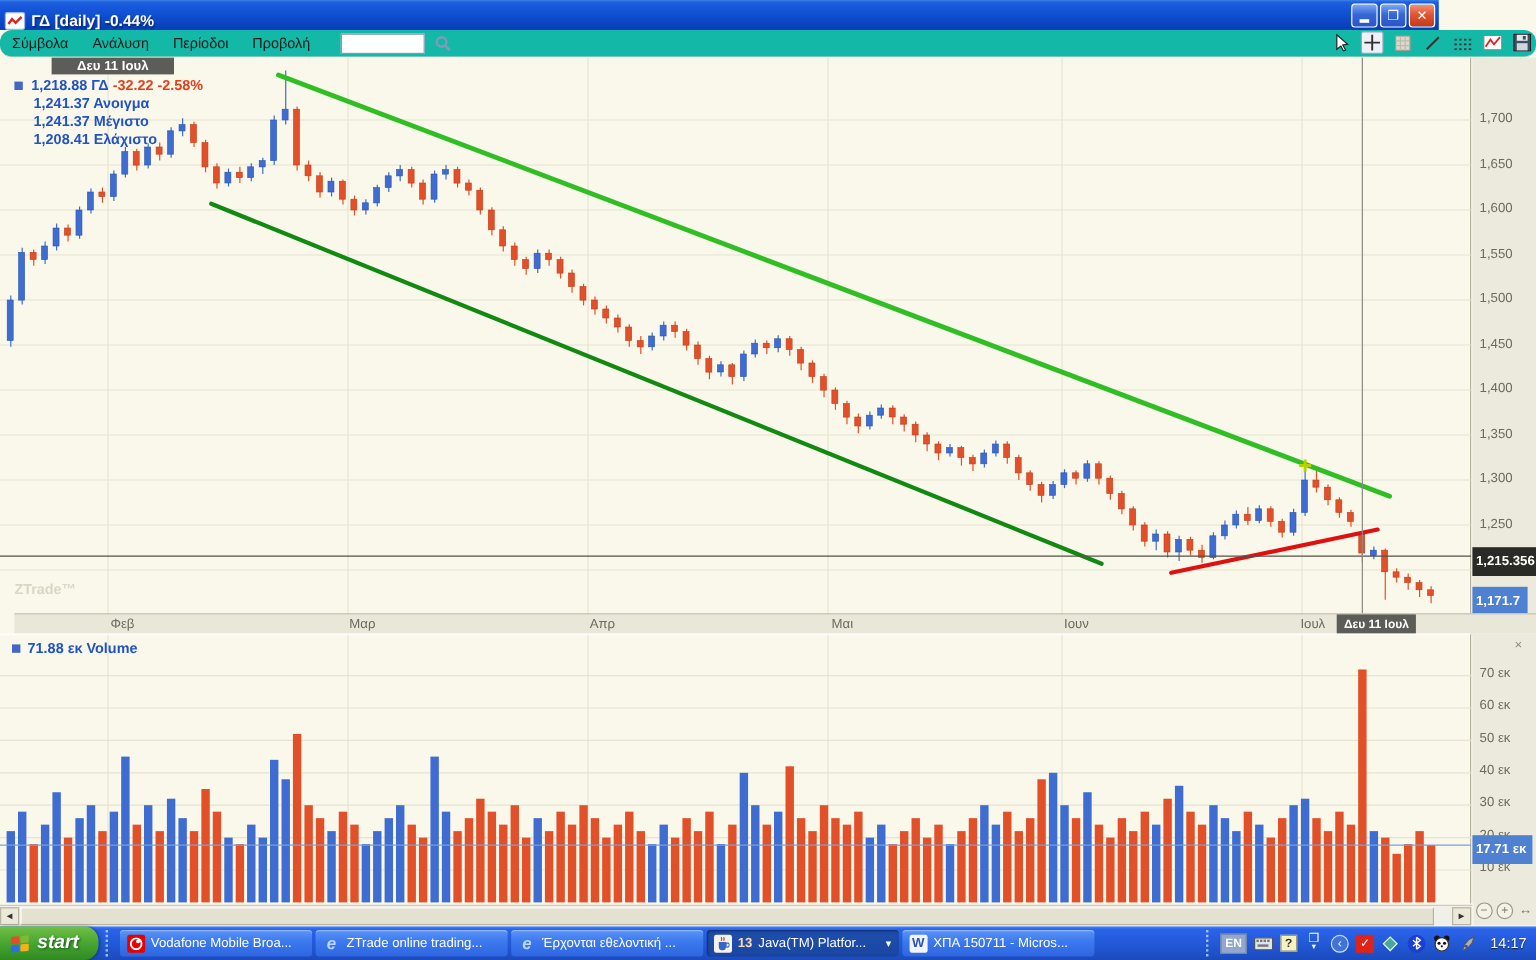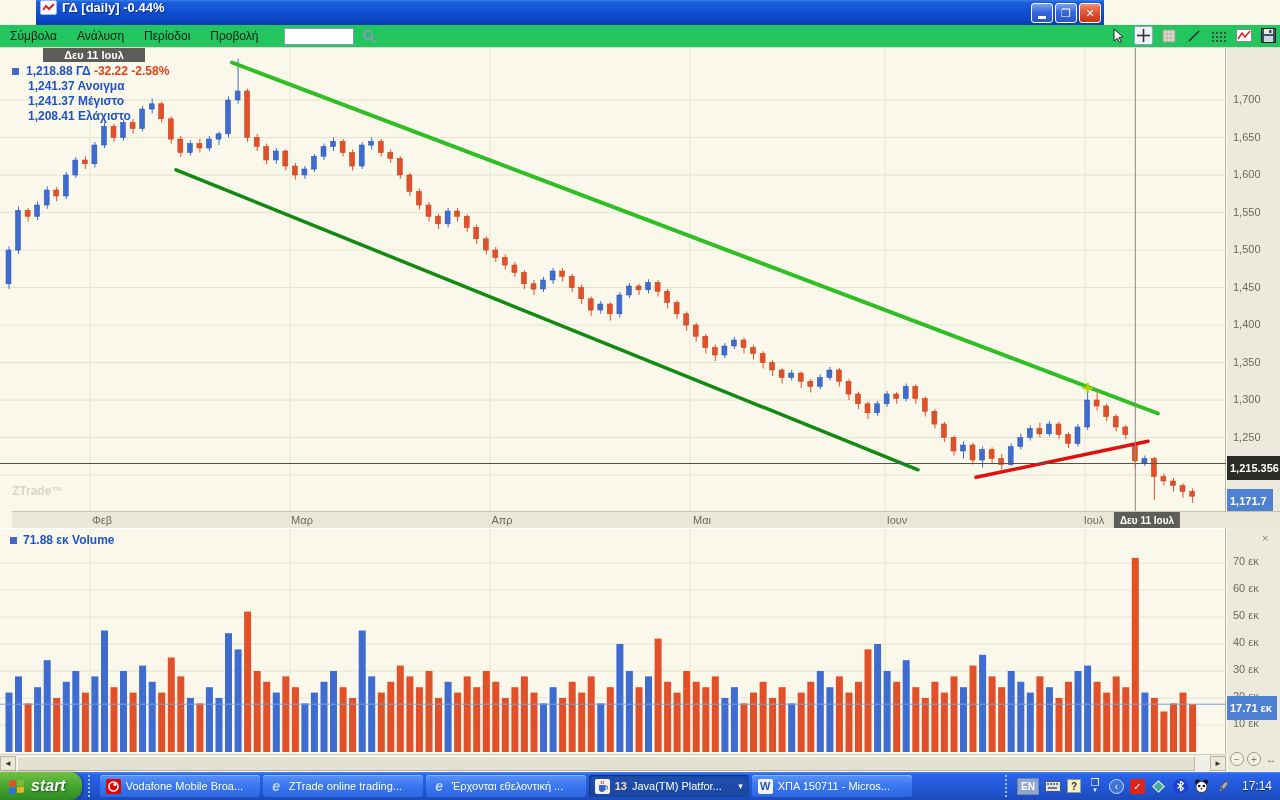--- a/index.html
+++ b/index.html
@@ -1,35 +1,35 @@
 <!DOCTYPE html>
 <html><head>
 <meta charset="utf-8">
 <style>
   html,body{margin:0;padding:0;background:#000;}
   *{box-sizing:border-box;}
   .screen{position:relative;width:1280px;height:800px;overflow:hidden;
           font-family:"Liberation Sans","DejaVu Sans",sans-serif;background:#f9f8ea;}
 
   
-  .titlebar{position:absolute;left:0;top:0;width:1068px;height:25px;
+  .titlebar{position:absolute;left:0;top:0;width:1199px;height:25px;
     background:linear-gradient(180deg,#3a81e8 0%,#1c5ede 8%,#0f4fd2 50%,#0a3fb8 92%,#0a3fb8 100%);
-    display:flex;align-items:flex-start;color:#fff;margin-left:36px;}
+    display:flex;align-items:flex-end;color:#fff;}
   .titlebar .appicon{width:17px;height:15px;margin:0 5px 0 4px;background:#fff;border:1px solid #9db6e8;border-radius:2px;display:flex;align-items:center;justify-content:center;}
   .titlebar .title{font-size:13px;font-weight:bold;text-shadow:1px 1px 1px #0a2a80;}
   .winbtns{position:absolute;right:3px;top:3px;display:flex;gap:2px;}
   .wbtn{width:22px;height:20px;border:1px solid #fff;border-radius:3px;color:#fff;
     display:flex;align-items:center;justify-content:center;font-size:11px;font-weight:bold;
     background:linear-gradient(180deg,#7da5f2,#3567d8 45%,#2a55c8);}
   .wbtn.close{background:linear-gradient(180deg,#f0926f,#e25535 45%,#c23a17);}
   .wbtn .minglyph{width:8px;height:3px;background:#fff;margin-top:9px;}
 
   
-  .menubar{position:absolute;left:0;top:25px;width:1280px;height:23px;background:#22c55e;
-    border-bottom:1px solid #dbd8c4;display:flex;align-items:center;font-size:12px;color:#1a1a1a;}
+  .menubar{position:absolute;left:0;top:25px;width:1280px;height:23px;background:#14b8a6;
+    border-bottom:1px solid #dbd8c4;display:flex;align-items:center;font-size:12px;color:#1a1a1a;border-radius:10px;}
   .menuitem{padding:3px 10px;}
   .searchbox{width:70px;height:17px;border:1px solid #7f9db9;background:#fff;margin-left:16px;font-size:11px;padding:0 3px;}
   .searchicon{margin-left:8px;display:flex;}
   .tb-icons{position:absolute;right:2px;top:1px;display:flex;align-items:center;gap:6px;}
   .tbi{width:19px;height:19px;display:flex;align-items:center;justify-content:center;}
   .tbi.pressed{border:1px solid #95a4bd;background:#eef1f8;border-radius:2px;}
 
   
   .price-pane{position:absolute;left:0;top:48px;width:1226px;height:463px;background:#f9f8ea;
     border-right:1px solid #b5b2a0;}
@@ -752,16 +752,16 @@
           </svg>
       </span>
       <span class="trico">
         <svg width="14" height="14">
             <g transform="rotate(40 7 7)">
               <path d="M7,0 L9,5 L9,11 L7,9.5 L5,11 L5,5 Z" fill="#a8b0bc" stroke="#556"></path>
               <path d="M6,11.5 L7,14 L8,11.5" fill="#e8a020"></path>
             </g>
           </svg>
       </span>
-      <span class="clock">17:14</span>
+      <span class="clock">14:17</span>
     </div>
   </div>
 </div>
 
 </body></html>

